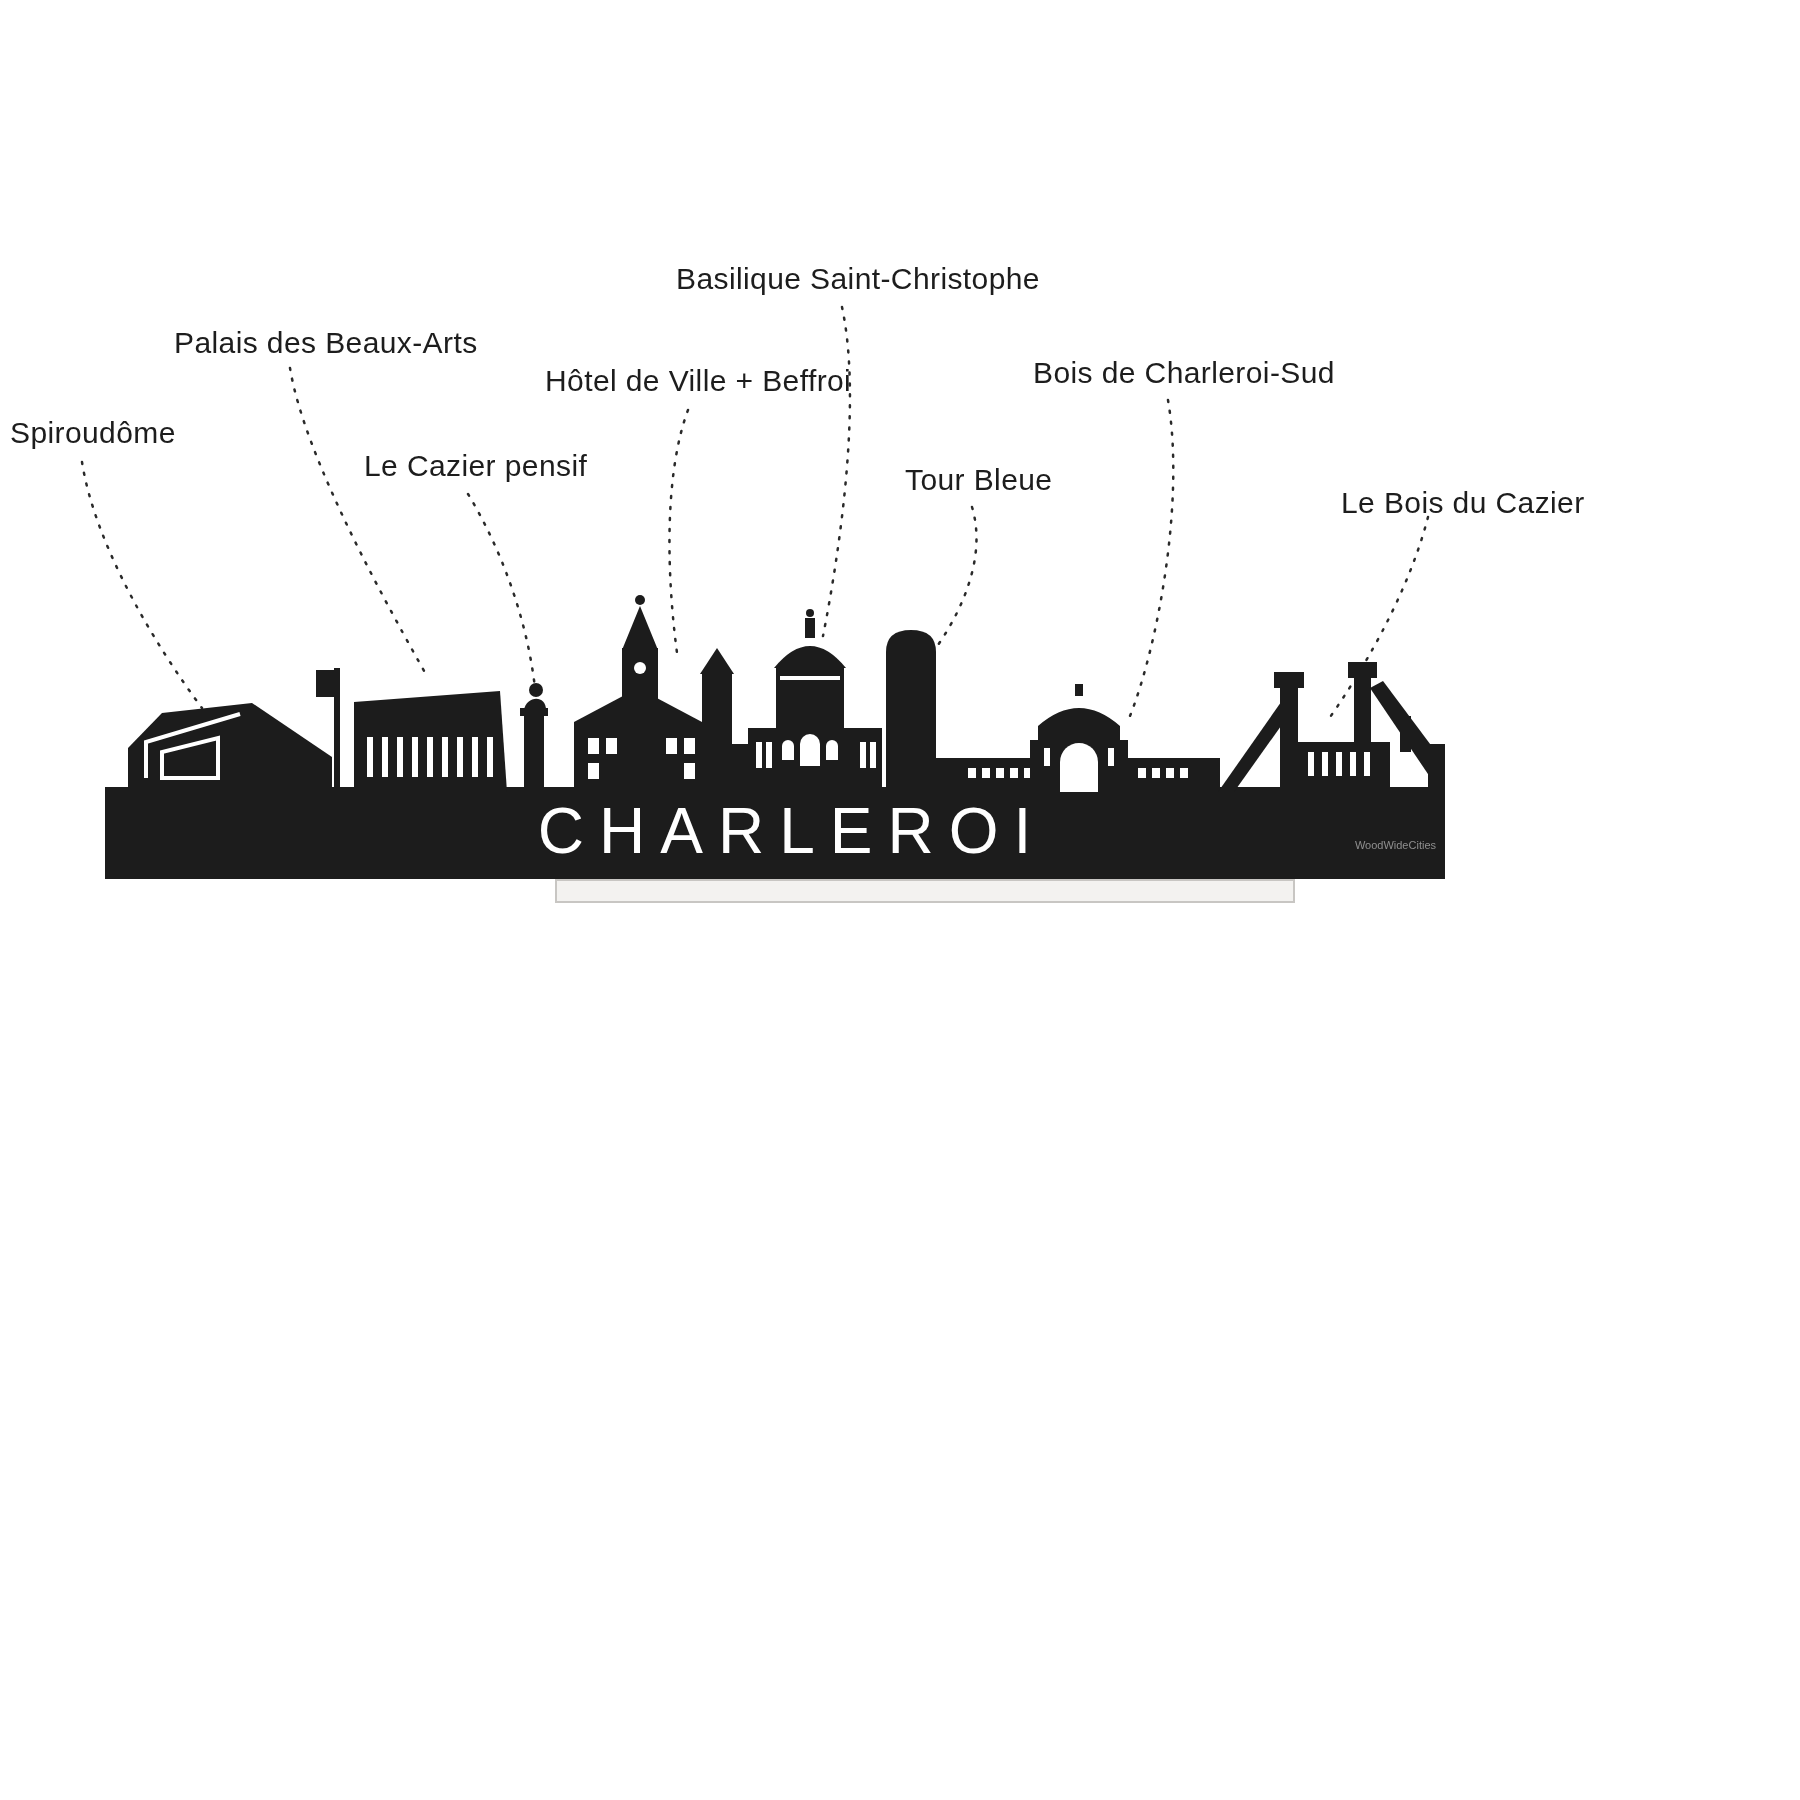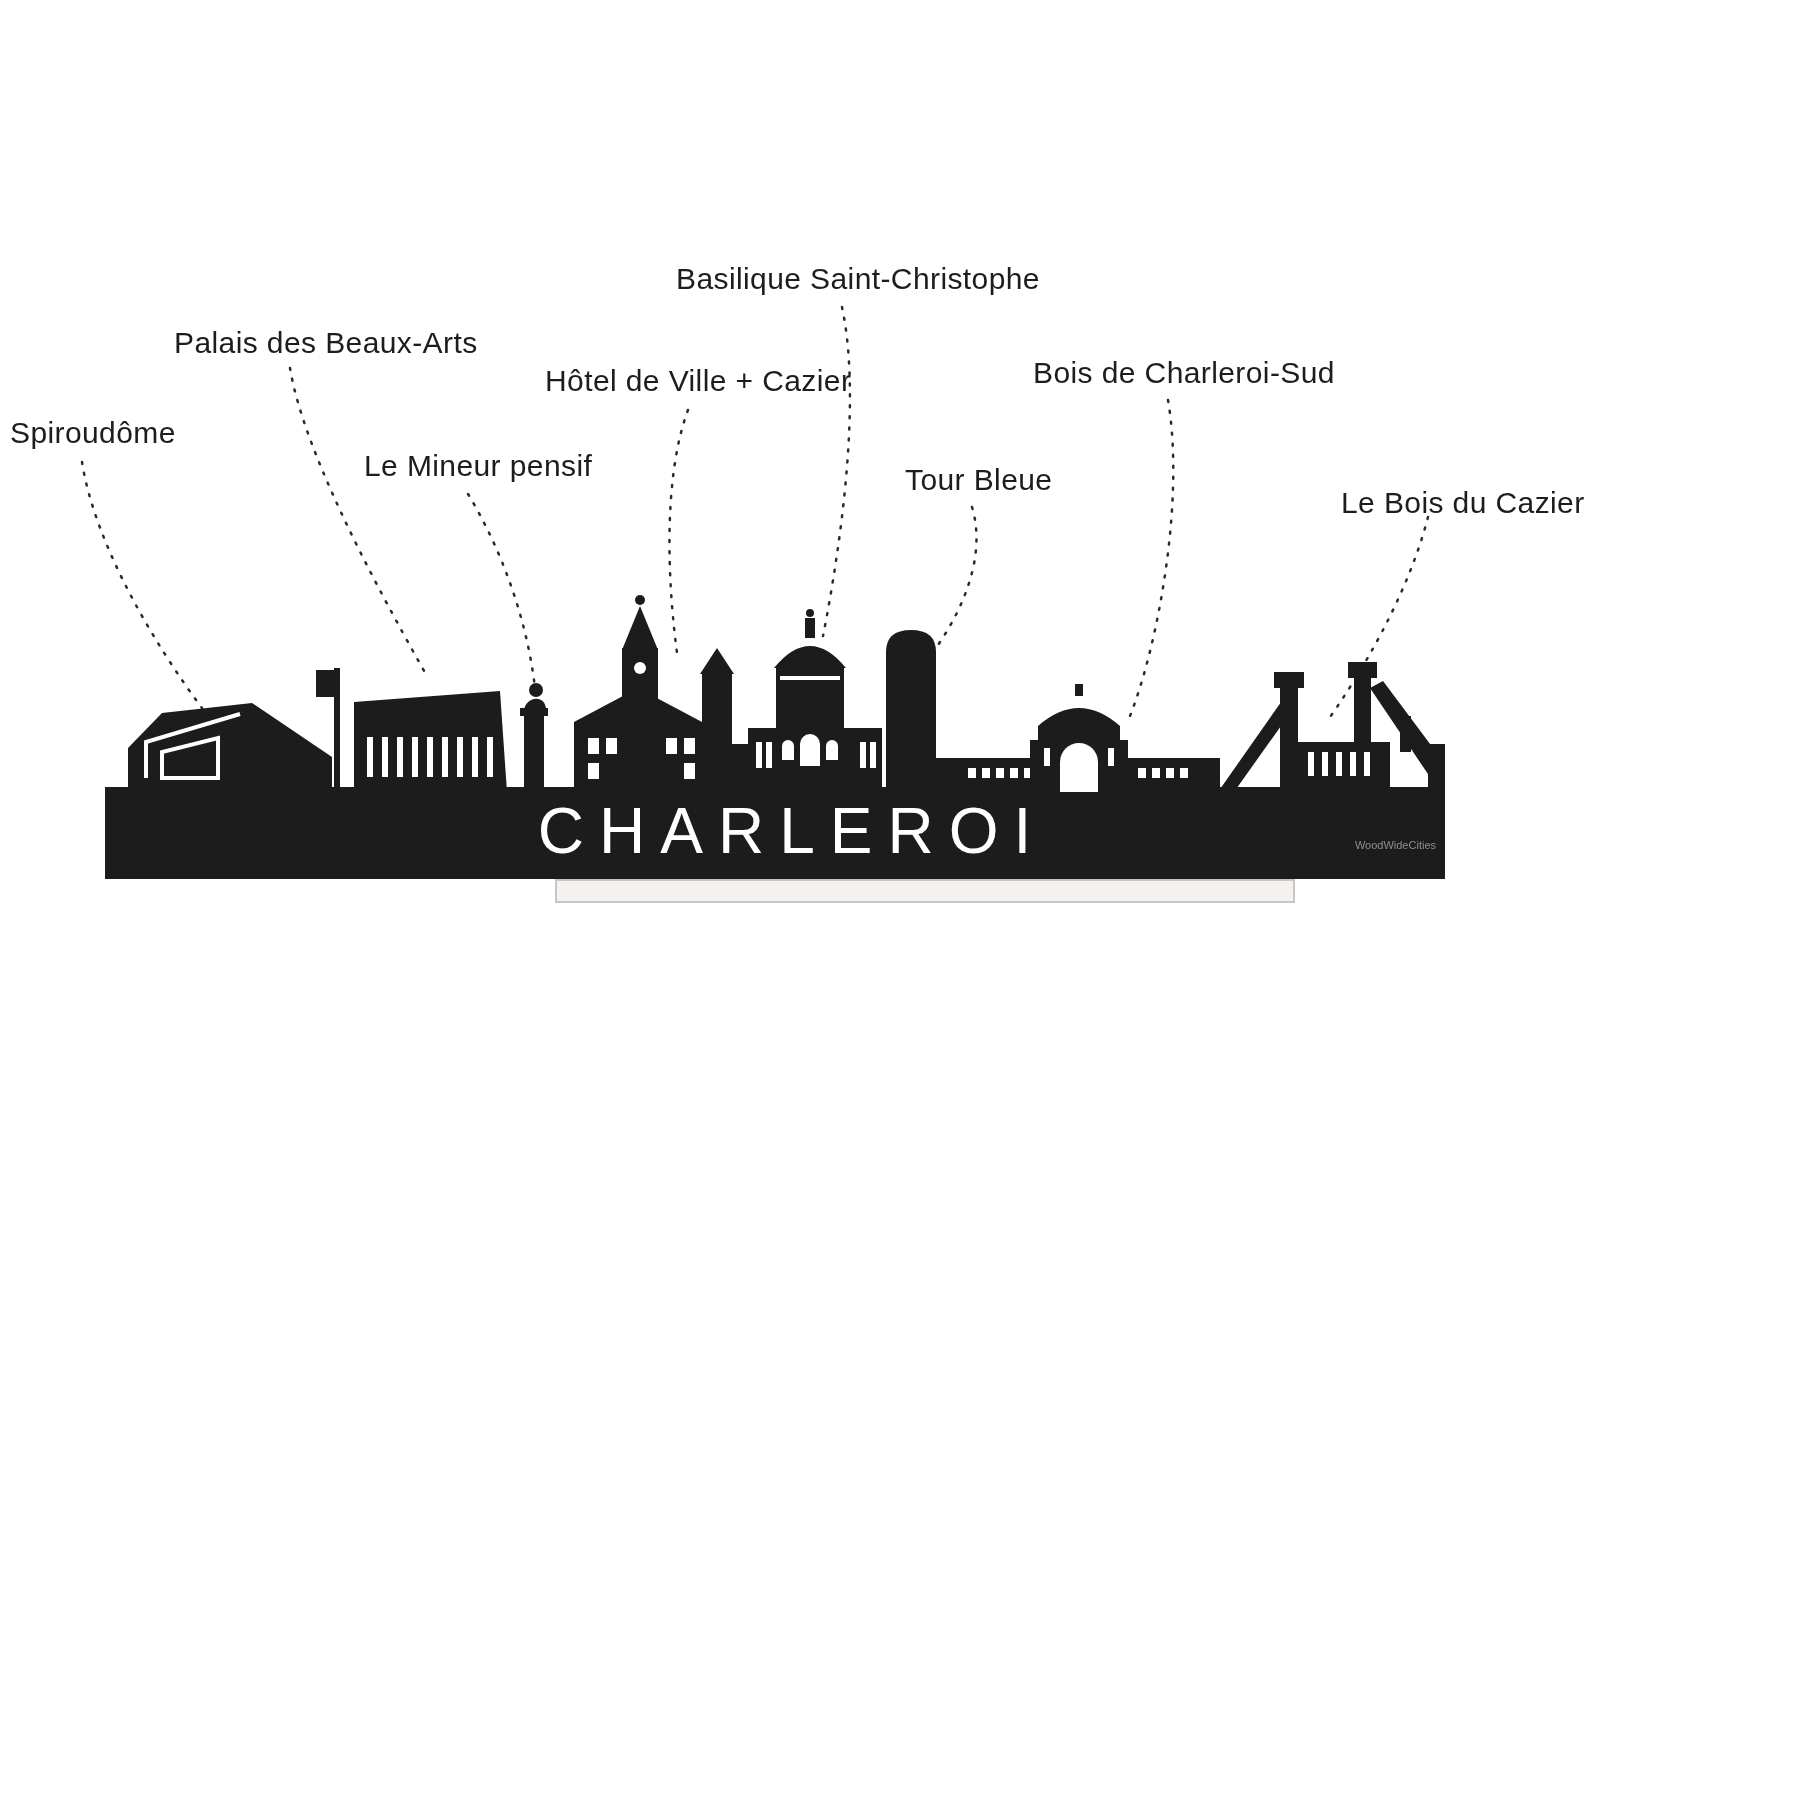--- a/index.html
+++ b/index.html
@@ -178,20 +178,20 @@
       <text class="title-text" x="792" y="853" text-anchor="middle">CHARLEROI</text>
 
       <text class="watermark-text" x="1436" y="849" text-anchor="end">WoodWideCities</text>
     </g>
 
     <rect x="556" y="880" width="738" height="22" fill="#f3f2f0" stroke="#c8c6c3" stroke-width="2"></rect>
   </svg>
 
   <div class="label" style="left:10px;   top:416px;">Spiroudôme</div>
   <div class="label" style="left:174px;  top:326px;text-align:right;">Palais des Beaux-Arts</div>
-  <div class="label" style="left:364px;  top:449px;">Le Mineur pensif</div>
-  <div class="label" style="left:545px;  top:364px;">Hôtel de Ville + Cazier</div>
+  <div class="label" style="left:364px;  top:449px;">Le Cazier pensif</div>
+  <div class="label" style="left:545px;  top:364px;">Hôtel de Ville + Beffroi</div>
   <div class="label" style="left:676px;  top:262px;text-align:center;">Basilique Saint-Christophe</div>
   <div class="label" style="left:905px;  top:463px;">Tour Bleue</div>
   <div class="label" style="left:1033px; top:356px;">Bois de Charleroi-Sud</div>
   <div class="label" style="left:1341px; top:474px;margin-top:12px;">Le Bois du Cazier</div>
 
 </div>
 
 </body></html>

